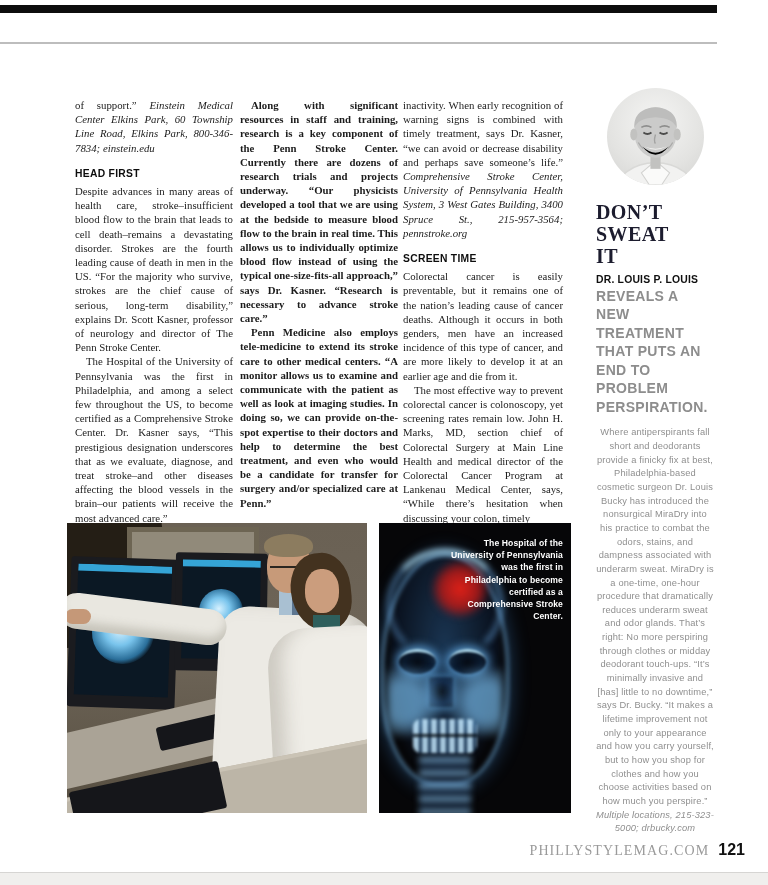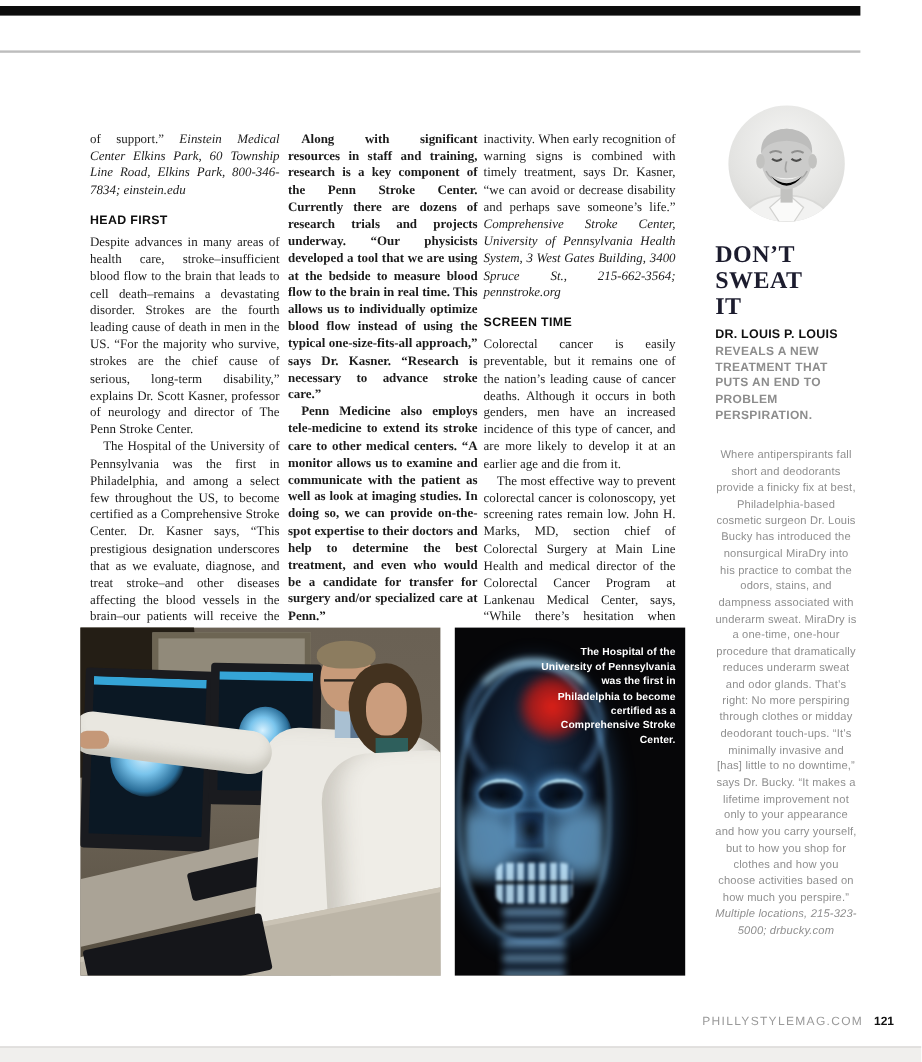--- a/index.html
+++ b/index.html
@@ -6,40 +6,40 @@
   html,body { background:#ffffff; }
   .page {
     position:relative; width:768px; height:885px; background:#fff;
     overflow:hidden; font-family:"Liberation Serif", serif; color:#1b1b1b;
   }
   
   .rule-black { position:absolute; left:0; top:5px; width:717px; height:8px; background:#0d0d0d; }
   .rule-gray  { position:absolute; left:0; top:42px; width:717px; height:2px; background:#bdbdbd; }
 
   
-  .col { position:absolute; top:109px; width:158px; font-size:10.8px; line-height:14.2px; text-align:justify; }
+  .col { position:absolute; top:98px; width:158px; font-size:10.8px; line-height:14.2px; text-align:justify; }
   .col1 { left:75px; }
   .col2 { left:240px;font-weight:bold; }
   .col3 { left:403px; width:160px; }
   .col p { margin:0; }
   .col p.indent { text-indent:11px; }
   .col h3 {
     font-family:"Liberation Sans", sans-serif; font-size:10.3px; font-weight:700;
     letter-spacing:.3px; color:#0d0d0d; margin:12px 0 3px 0; text-align:left;
   }
   .col i { font-style:italic; }
 
   
   .sidebar { position:absolute; left:596px; top:88px; width:118px; font-family:"Liberation Sans", sans-serif; }
   .headshot { width:97px; height:97px; border-radius:50%; overflow:hidden; margin:0 auto 16px auto;
               background:radial-gradient(circle at 50% 35%, #f5f5f4 0%, #e3e3e1 60%, #d2d2d0 100%); }
   .sb-title { font-family:"Liberation Serif", serif; font-weight:700; font-size:20px; line-height:1.1;
               letter-spacing:.4px; color:#1c1c2e; width:95px; margin-bottom:7px; }
   .sb-doctor { font-weight:700; font-size:10.4px; color:#101010; letter-spacing:.2px; margin-bottom:2px; }
-  .sb-dek { font-weight:700; font-size:10px; line-height:1.32; color:#8d8d8d; letter-spacing:.3px; margin-bottom:20px; }
+  .sb-dek { font-weight:700; font-size:14px; line-height:1.32; color:#8d8d8d; letter-spacing:.3px; margin-bottom:10px; }
   .sb-body { font-size:9.3px; line-height:1.47; color:#8f8f8f; letter-spacing:.15px; text-align:center; }
   .sb-body i { font-style:italic; }
 
   
   .photo { position:absolute; top:523px; height:290px; overflow:hidden; }
 
   
   .photo-left { left:67px; width:300px; background:linear-gradient(180deg,#6a6154 0%,#6e6558 45%,#564e40 100%); }
   .photo-left div { position:absolute; }
   .pl-dark-corner { left:-12px; top:-12px; width:112px; height:132px; background:#241e15; transform:rotate(-6deg); }
@@ -100,22 +100,22 @@
   .xr-teeth { left:34px; top:196px; width:64px; height:34px; border-radius:8px; filter:blur(1.5px);
               background:repeating-linear-gradient(90deg, rgba(195,232,255,.85) 0 6px, rgba(40,90,140,.45) 6px 9px); }
   .xr-teeth::after { content:""; position:absolute; left:0; right:0; top:15px; height:3px; background:rgba(5,10,16,.85); }
   .xr-neck { left:40px; top:234px; width:52px; height:58px; filter:blur(3px);
              background:repeating-linear-gradient(180deg, rgba(150,210,255,.6) 0 6px, rgba(20,50,90,.35) 6px 13px); }
   .xr-caption { right:8px; top:14px; width:112px; color:#ffffff; font-family:"Liberation Sans", sans-serif;
                 font-size:8.6px; font-weight:700; line-height:1.42; text-align:right; letter-spacing:.1px; }
 
   
   .footer { position:absolute; top:841px; right:23px; font-family:"Liberation Sans", sans-serif; }
-  .footer-site { color:#9a9a9a; font-size:10px; letter-spacing:1.1px; }
-  .footer-page { color:#111; font-size:10px; font-weight:700; margin-left:9px; }
+  .footer-site { color:#9a9a9a; font-size:14px; letter-spacing:1.1px;font-family:Liberation Serif, serif; }
+  .footer-page { color:#111; font-size:16px; font-weight:700; margin-left:9px; }
   .page-edge { position:absolute; left:0; right:0; bottom:0; height:13px; background:#f0efed; border-top:1px solid #d6d5d3; }
 </style>
 </head>
 <body>
 
 <div class="page">
 
   <div class="rule-black"></div>
   <div class="rule-gray"></div>
 
@@ -125,21 +125,21 @@
     <p>Despite advances in many areas of health care, stroke–insufficient blood flow to the brain that leads to cell death–remains a devastating disorder. Strokes are the fourth leading cause of death in men in the US. “For the majority who survive, strokes are the chief cause of serious, long-term disability,” explains Dr. Scott Kasner, professor of neurology and director of The Penn Stroke Center.</p>
     <p class="indent">The Hospital of the University of Pennsylvania was the first in Philadelphia, and among a select few throughout the US, to become certified as a Comprehensive Stroke Center. Dr. Kasner says, “This prestigious designation underscores that as we evaluate, diagnose, and treat stroke–and other diseases affecting the blood vessels in the brain–our patients will receive the most advanced care.”</p>
   </div>
 
   <div class="col col2">
     <p class="indent">Along with significant resources in staff and training, research is a key component of the Penn Stroke Center. Currently there are dozens of research trials and projects underway. “Our physicists developed a tool that we are using at the bedside to measure blood flow to the brain in real time. This allows us to individually optimize blood flow instead of using the typical one-size-fits-all approach,” says Dr. Kasner. “Research is necessary to advance stroke care.”</p>
     <p class="indent">Penn Medicine also employs tele-medicine to extend its stroke care to other medical centers. “A monitor allows us to examine and communicate with the patient as well as look at imaging studies. In doing so, we can provide on-the-spot expertise to their doctors and help to determine the best treatment, and even who would be a candidate for transfer for surgery and/or specialized care at Penn.”</p>
   </div>
 
   <div class="col col3">
-    <p><span>inactivity. When early recognition of warning signs is combined with timely treatment, says Dr. Kasner, “we can avoid or decrease disability and perhaps save someone’s life.”</span> <i>Comprehensive Stroke Center, University of Pennsylvania Health System, 3 West Gates Building, 3400 Spruce St., 215-662-3564; pennstroke.org</i></p>
+    <p><span>inactivity. When early recognition of warning signs is combined with timely treatment, says Dr. Kasner, “we can avoid or decrease disability and perhaps save someone’s life.”</span> <i>Comprehensive Stroke Center, University of Pennsylvania Health System, 3 West Gates Building, 3400 Spruce St., 215-957-3564; pennstroke.org</i></p>
     <h3>SCREEN TIME</h3>
     <p>Colorectal cancer is easily preventable, but it remains one of the nation’s leading cause of cancer deaths. Although it occurs in both genders, men have an increased incidence of this type of cancer, and are more likely to develop it at an earlier age and die from it.</p>
     <p class="indent">The most effective way to prevent colorectal cancer is colonoscopy, yet screening rates remain low. John H. Marks, MD, section chief of Colorectal Surgery at Main Line Health and medical director of the Colorectal Cancer Program at Lankenau Medical Center, says, “While there’s hesitation when discussing your colon, timely</p>
   </div>
 
   <div class="sidebar">
     <div class="headshot">
       <svg viewBox="0 0 96 96" width="97" height="97">
         <ellipse cx="48" cy="104" rx="40" ry="30" fill="#f2f2f1" stroke="#d9d9d7" stroke-width="1.5"></ellipse>
         <path d="M34 84 L48 72 L62 84 L54 96 L42 96 Z" fill="#fafaf9" stroke="#d2d2d0" stroke-width="1"></path>

